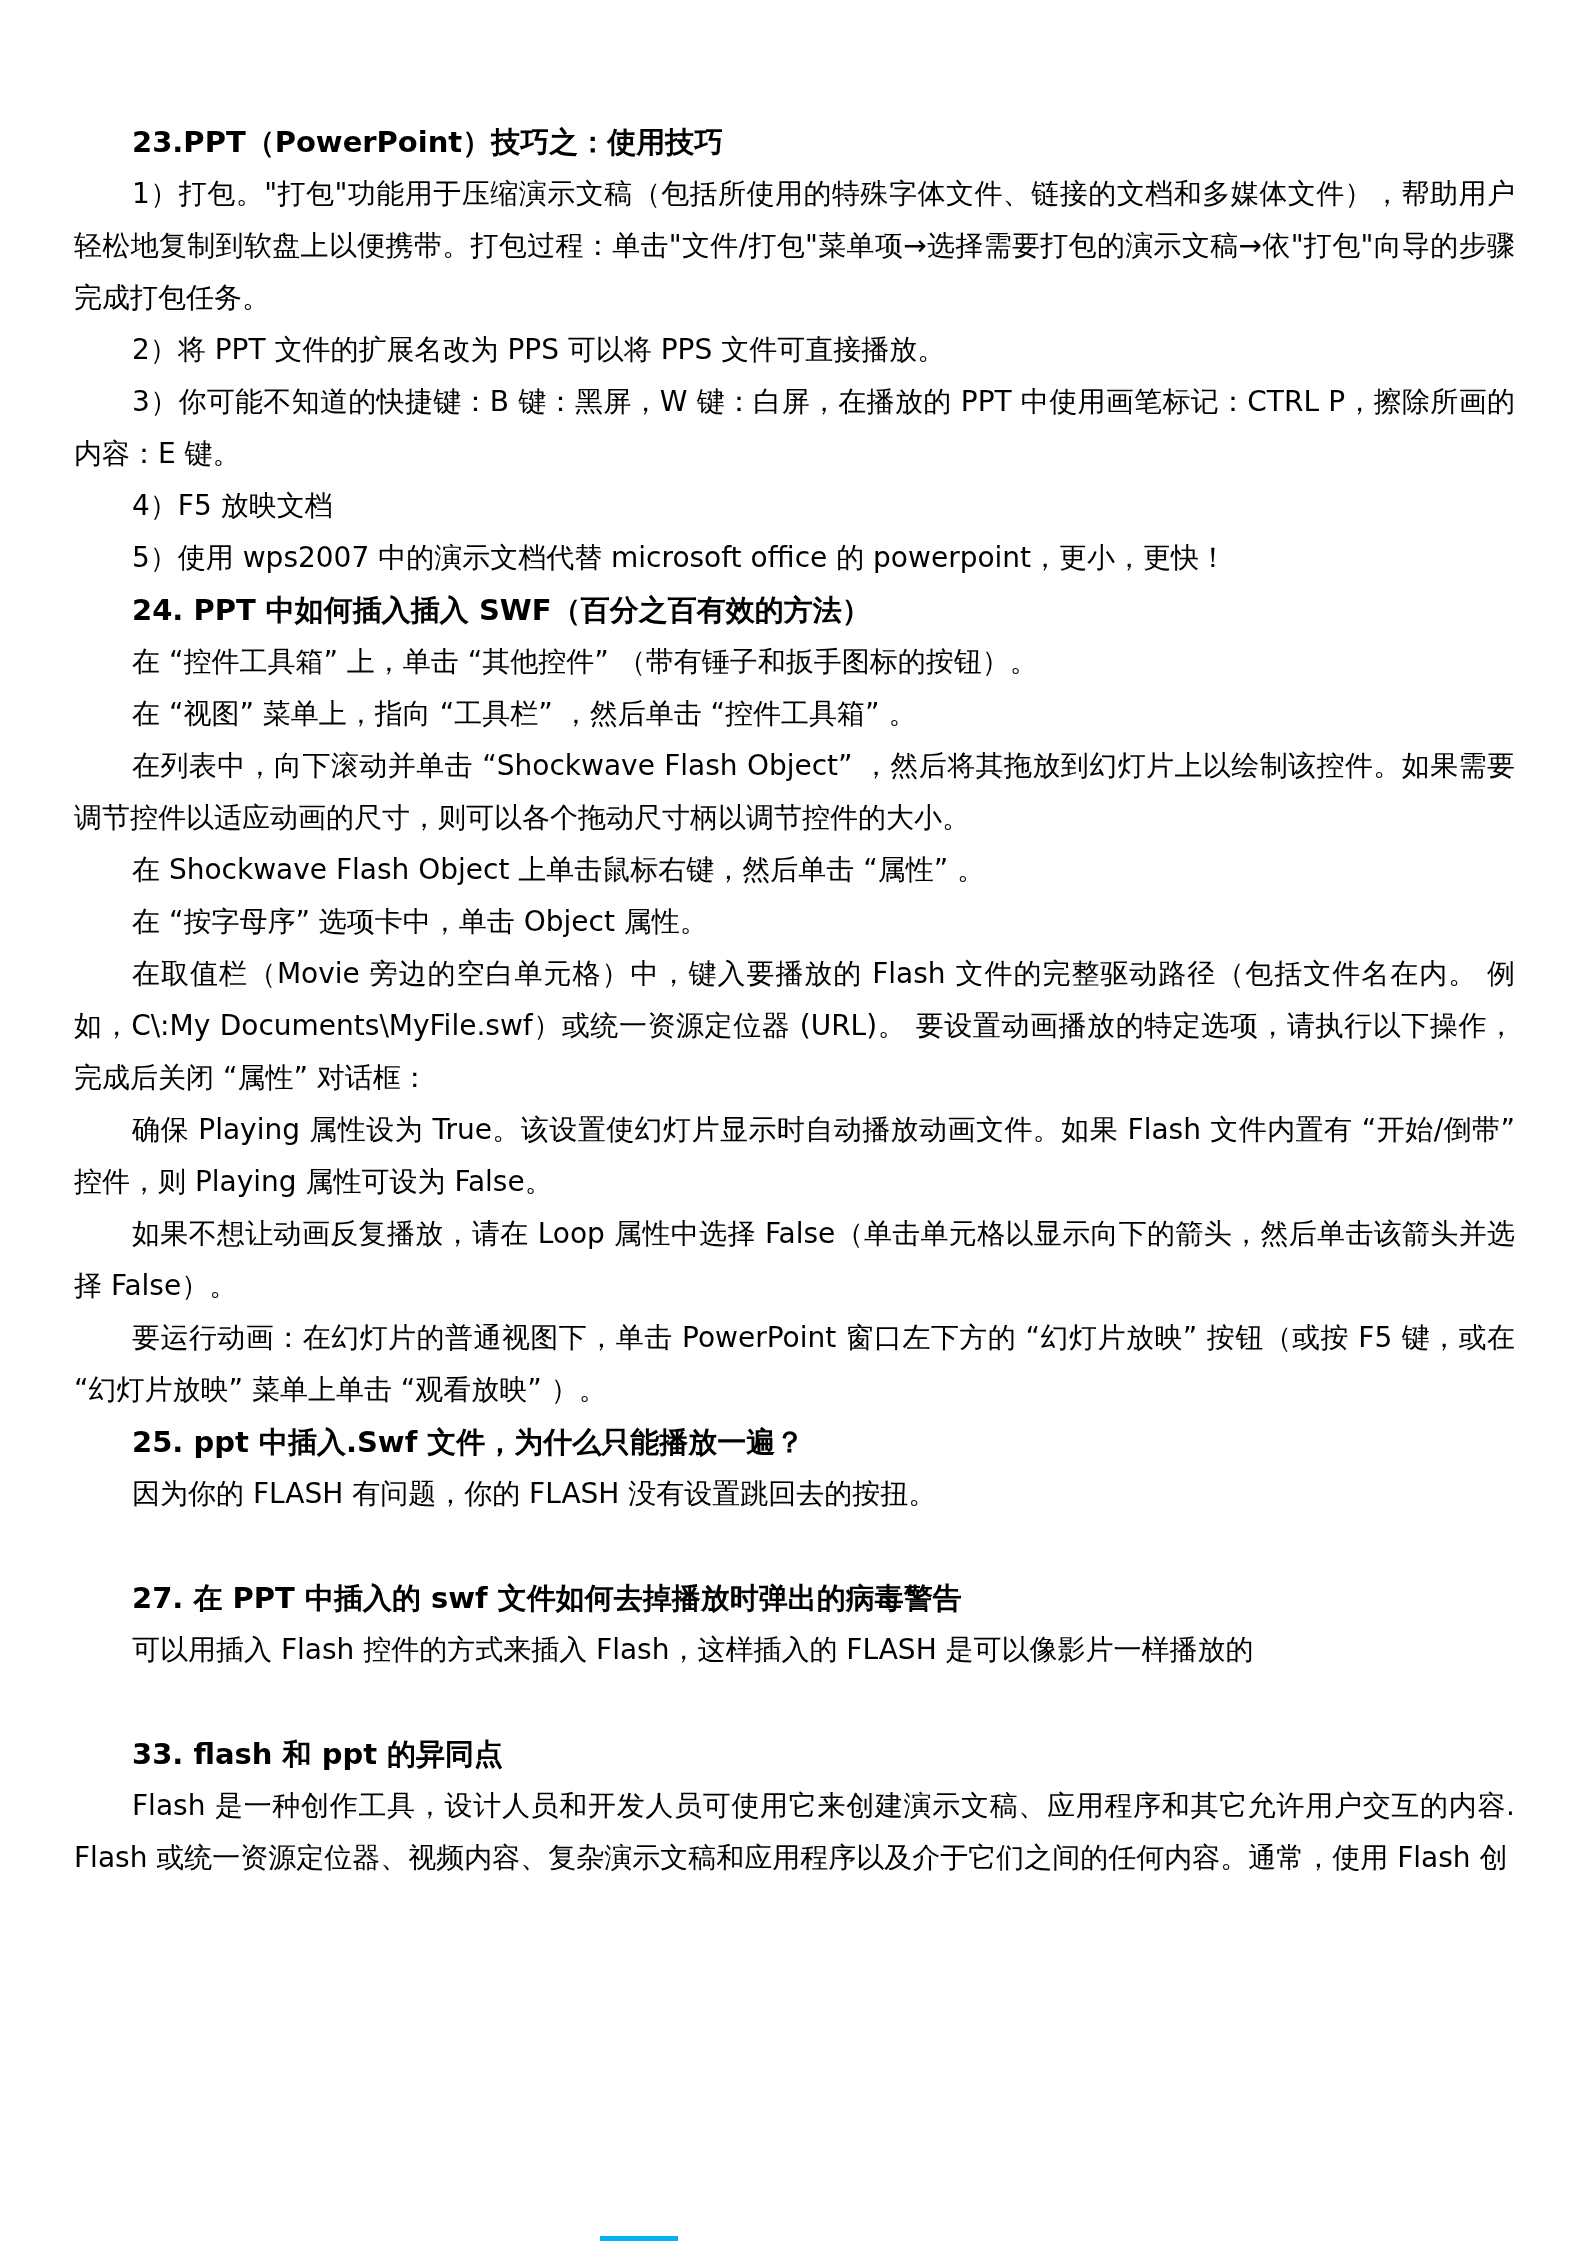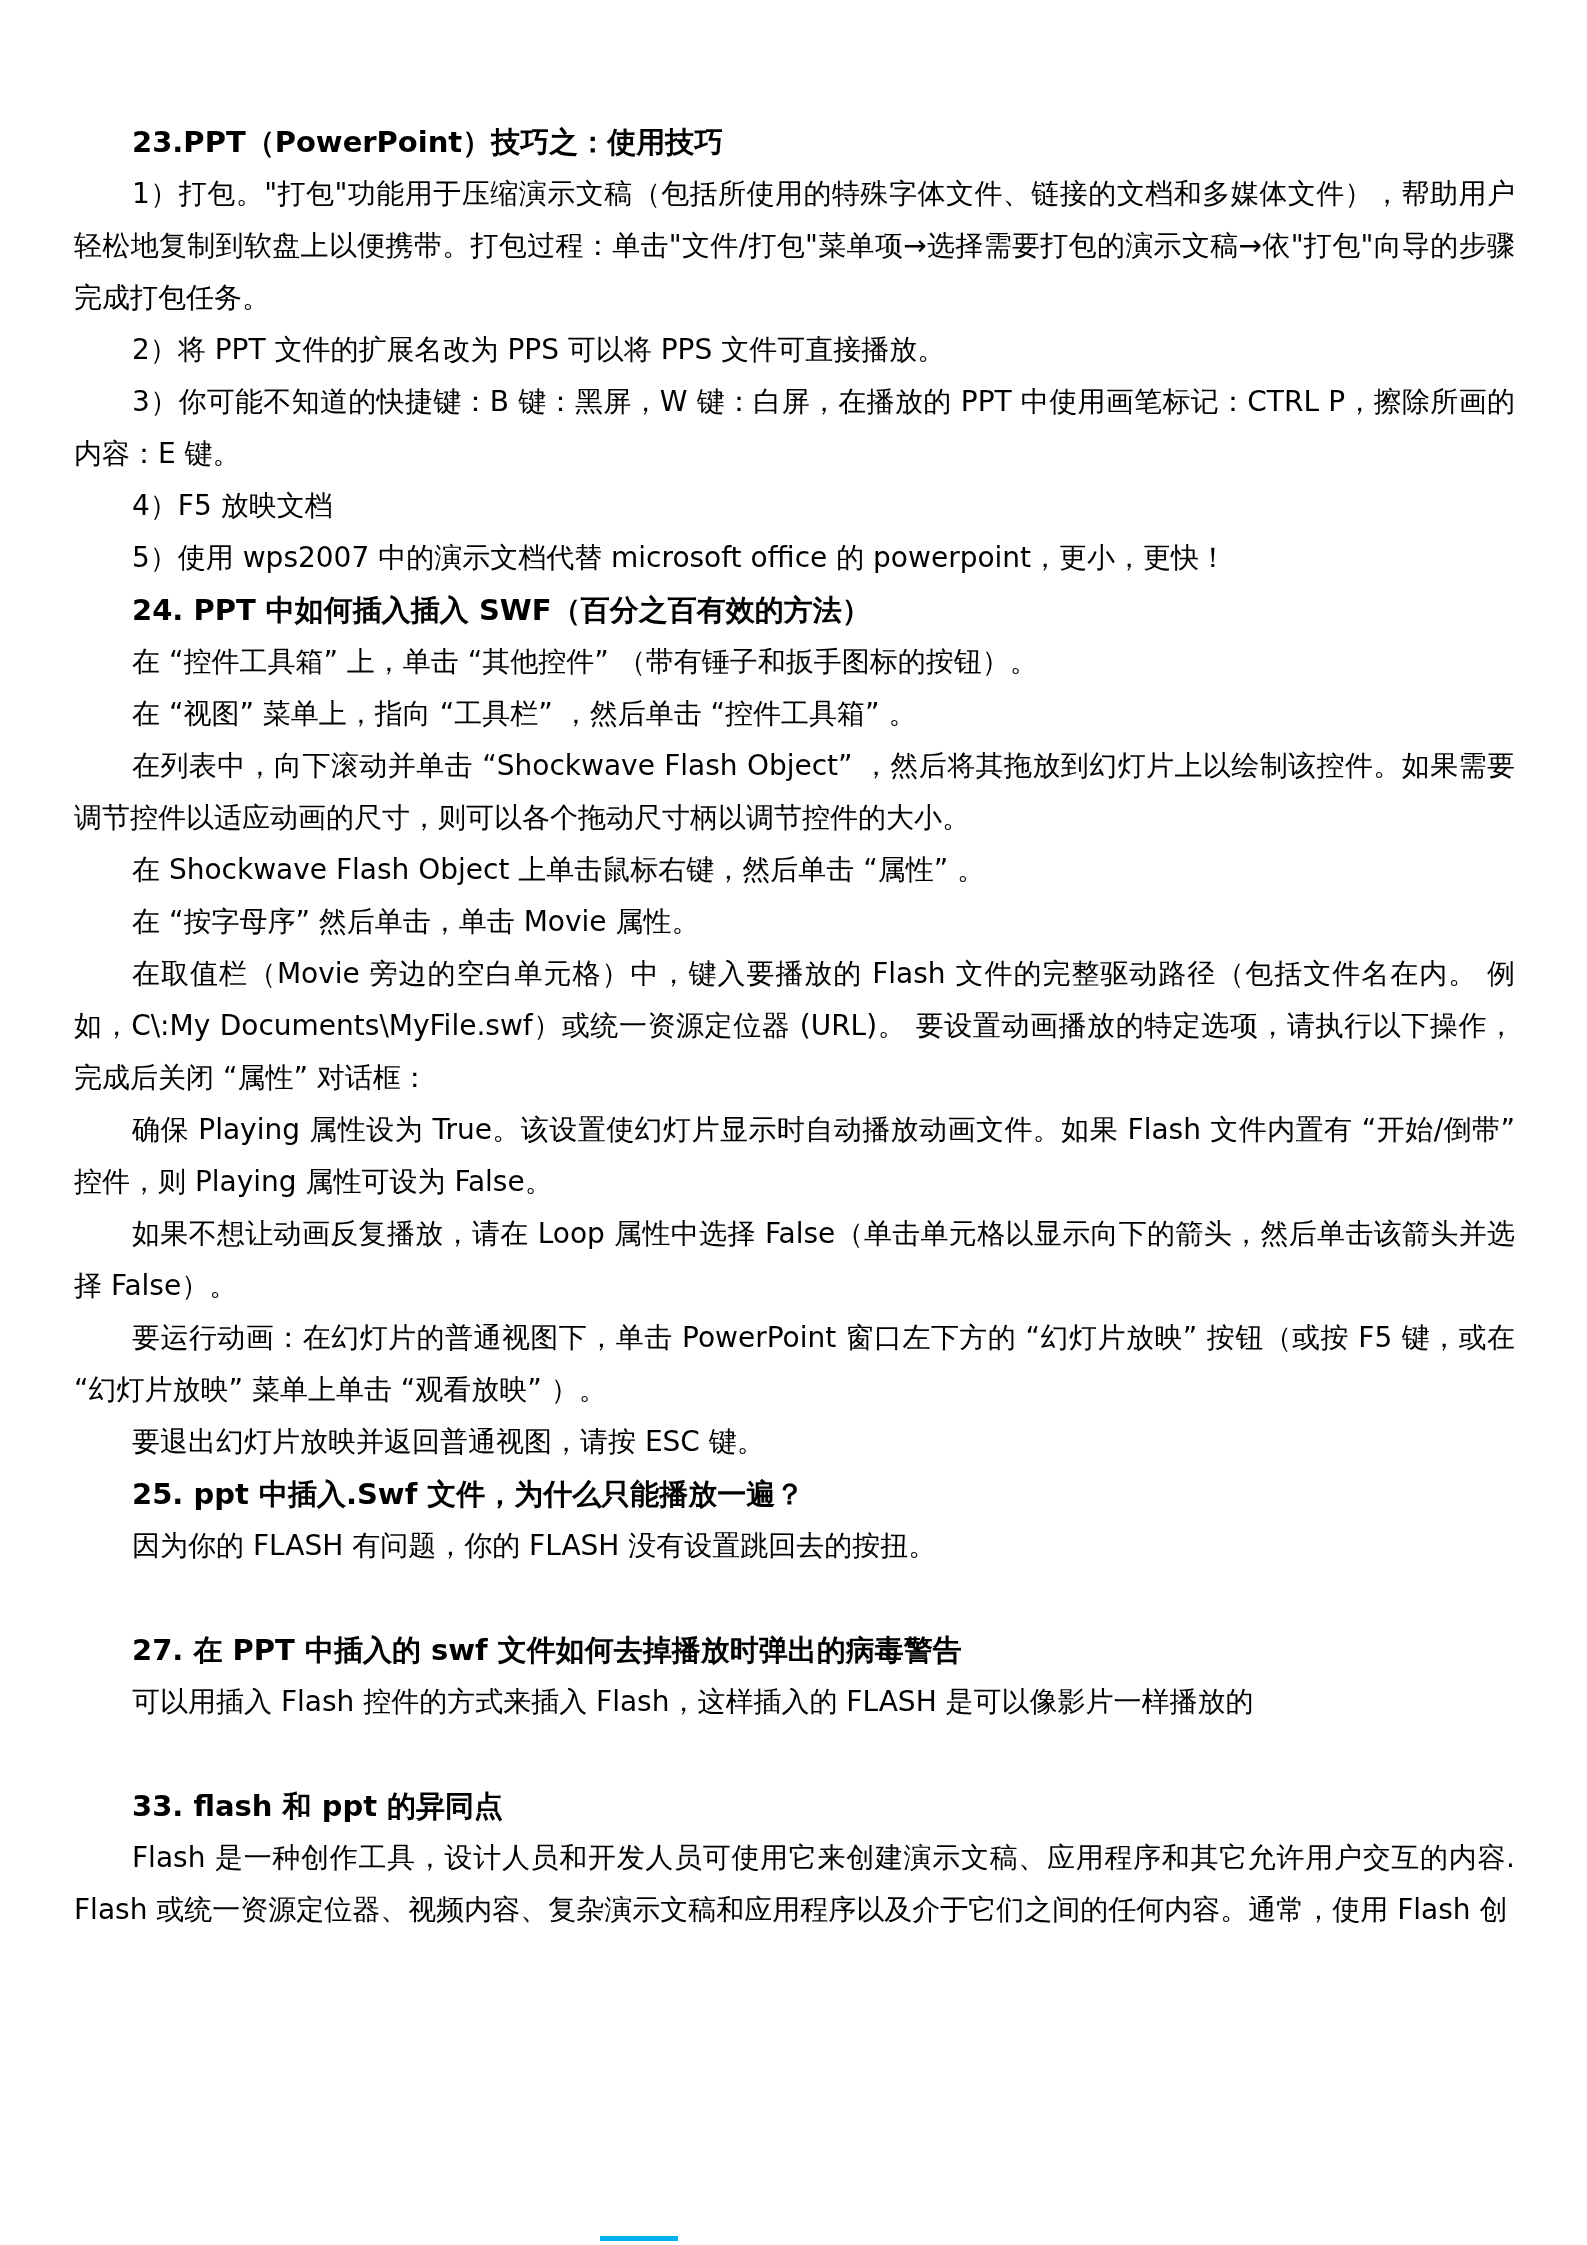--- a/index.html
+++ b/index.html
@@ -58,26 +58,25 @@
   <p class="para">2）将 PPT 文件的扩展名改为 PPS 可以将 PPS 文件可直接播放。</p>
   <p class="para">3）你可能不知道的快捷键：B 键：黑屏，W 键：白屏，在播放的 PPT 中使用画笔标记：CTRL P，擦除所画的内容：E 键。</p>
   <p class="para">4）F5  放映文档</p>
   <p class="para">5）使用 wps2007 中的演示文档代替 microsoft office 的 powerpoint，更小，更快！</p>
 
   <h2 class="heading">24. PPT 中如何插入插入 SWF（百分之百有效的方法）</h2>
   <p class="para">在 “控件工具箱” 上，单击 “其他控件” （带有锤子和扳手图标的按钮）。</p>
   <p class="para">在 “视图” 菜单上，指向 “工具栏” ，然后单击 “控件工具箱” 。</p>
   <p class="para">在列表中，向下滚动并单击 “Shockwave Flash Object” ，然后将其拖放到幻灯片上以绘制该控件。如果需要调节控件以适应动画的尺寸，则可以各个拖动尺寸柄以调节控件的大小。</p>
   <p class="para">在 Shockwave Flash Object 上单击鼠标右键，然后单击 “属性” 。</p>
-  <p class="para">在 “按字母序” 然后单击，单击 Movie 属性。</p>
+  <p class="para">在 “按字母序” 选项卡中，单击 Object 属性。</p>
   <p class="para">在取值栏（Movie 旁边的空白单元格）中，键入要播放的 Flash 文件的完整驱动路径（包括文件名在内。 例如，C\:My Documents\MyFile.swf）或统一资源定位器 (URL)。 要设置动画播放的特定选项，请执行以下操作，完成后关闭 “属性” 对话框：</p>
   <p class="para">确保 Playing 属性设为 True。该设置使幻灯片显示时自动播放动画文件。如果 Flash 文件内置有 “开始/倒带” 控件，则 Playing 属性可设为 False。</p>
   <p class="para">如果不想让动画反复播放，请在 Loop 属性中选择 False（单击单元格以显示向下的箭头，然后单击该箭头并选择 False）。</p>
   <p class="para">要运行动画：在幻灯片的普通视图下，单击 PowerPoint 窗口左下方的 “幻灯片放映” 按钮（或按 F5 键，或在 “幻灯片放映” 菜单上单击 “观看放映” ）。</p>
-  <p class="para">要退出幻灯片放映并返回普通视图，请按 ESC 键。</p>
 
   <h2 class="heading">25. ppt 中插入.Swf 文件，为什么只能播放一遍？</h2>
   <p class="para">因为你的 FLASH 有问题，你的 FLASH 没有设置跳回去的按扭。</p>
 
   <div class="spacer"></div>
 
   <h2 class="heading">27. 在 PPT 中插入的 swf 文件如何去掉播放时弹出的病毒警告</h2>
   <p class="para">可以用插入 Flash 控件的方式来插入 Flash，这样插入的 FLASH 是可以像影片一样播放的</p>
 
   <div class="spacer"></div>

